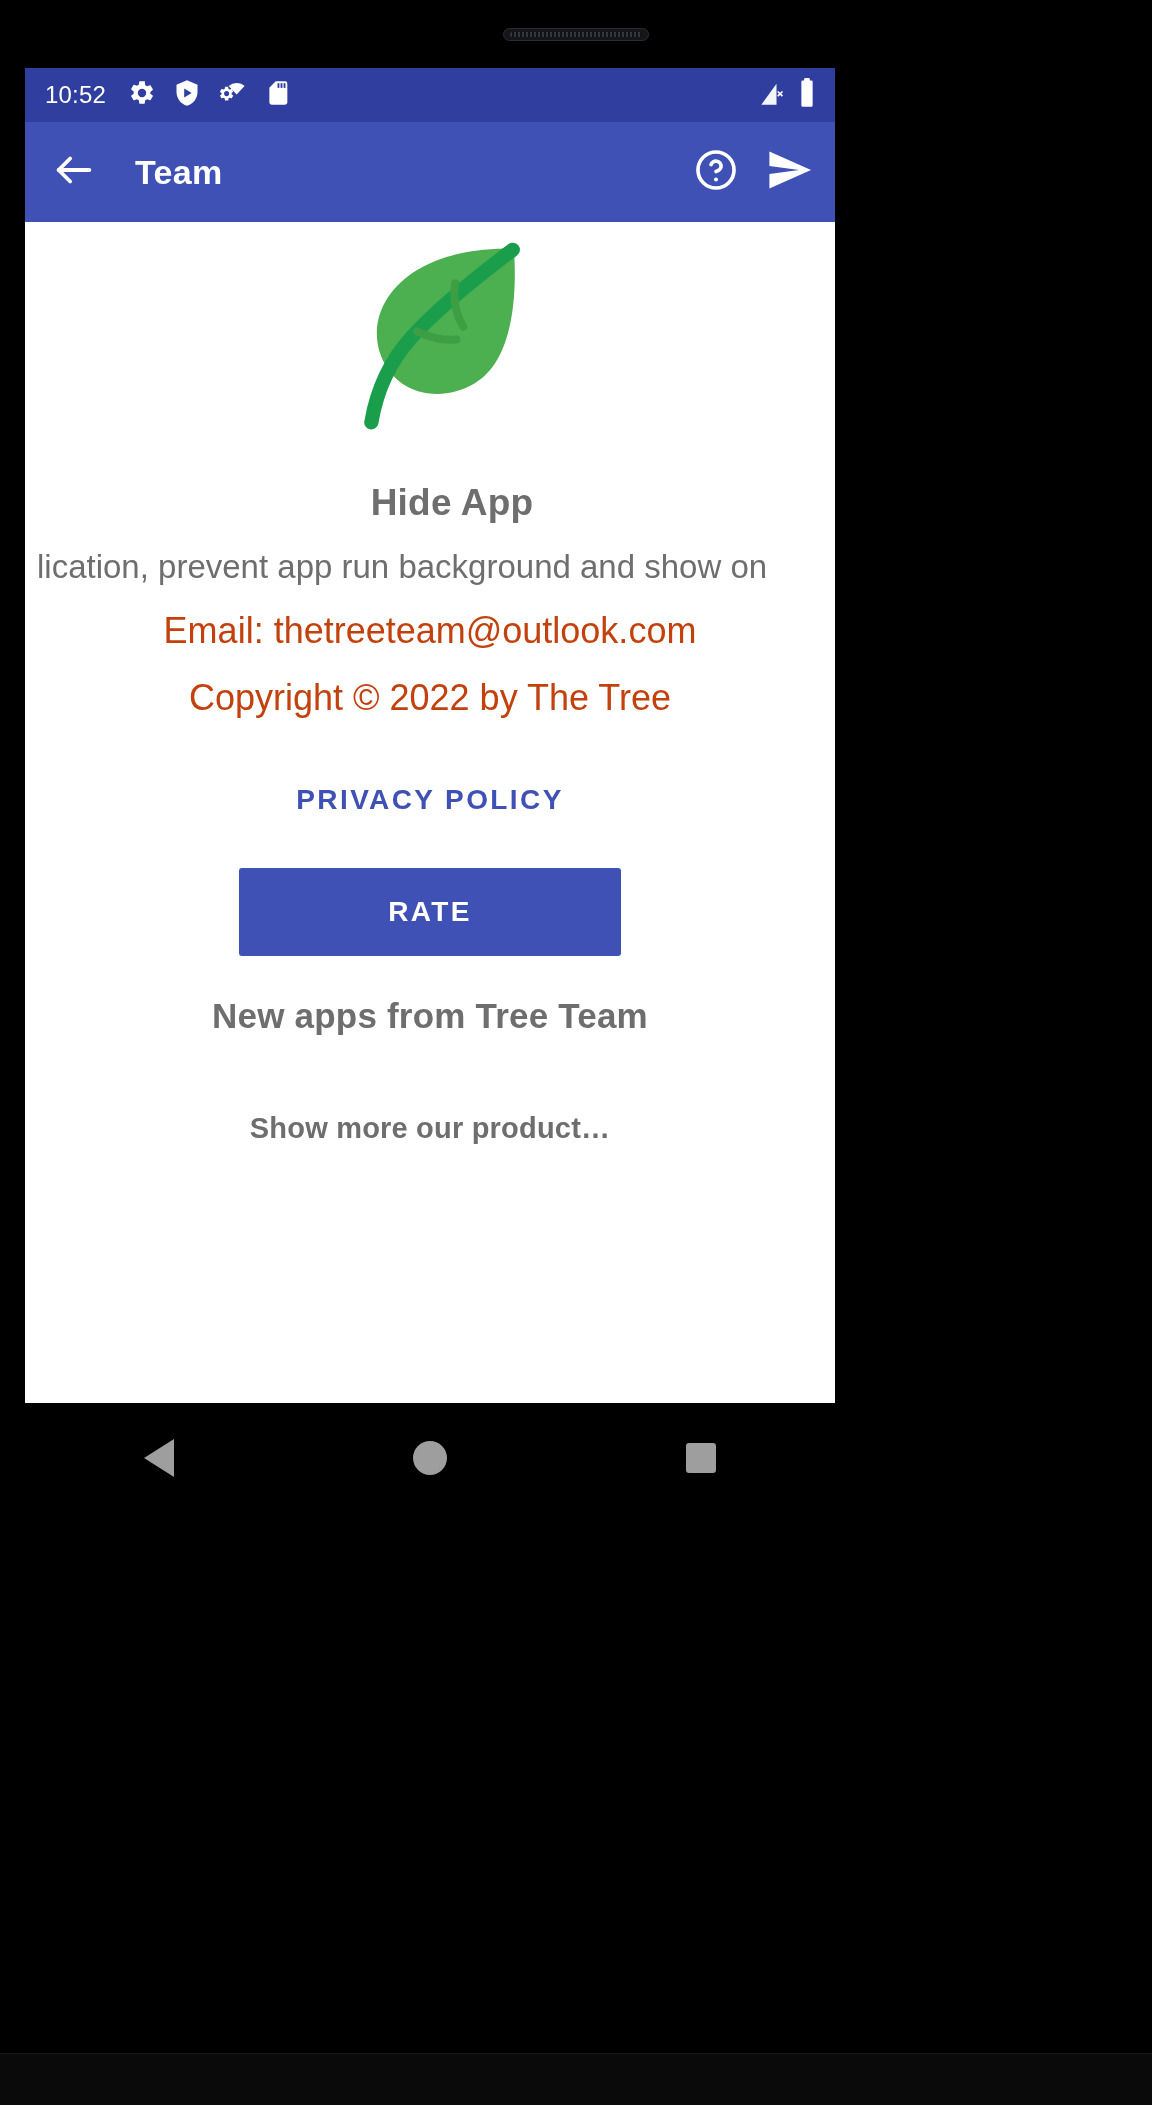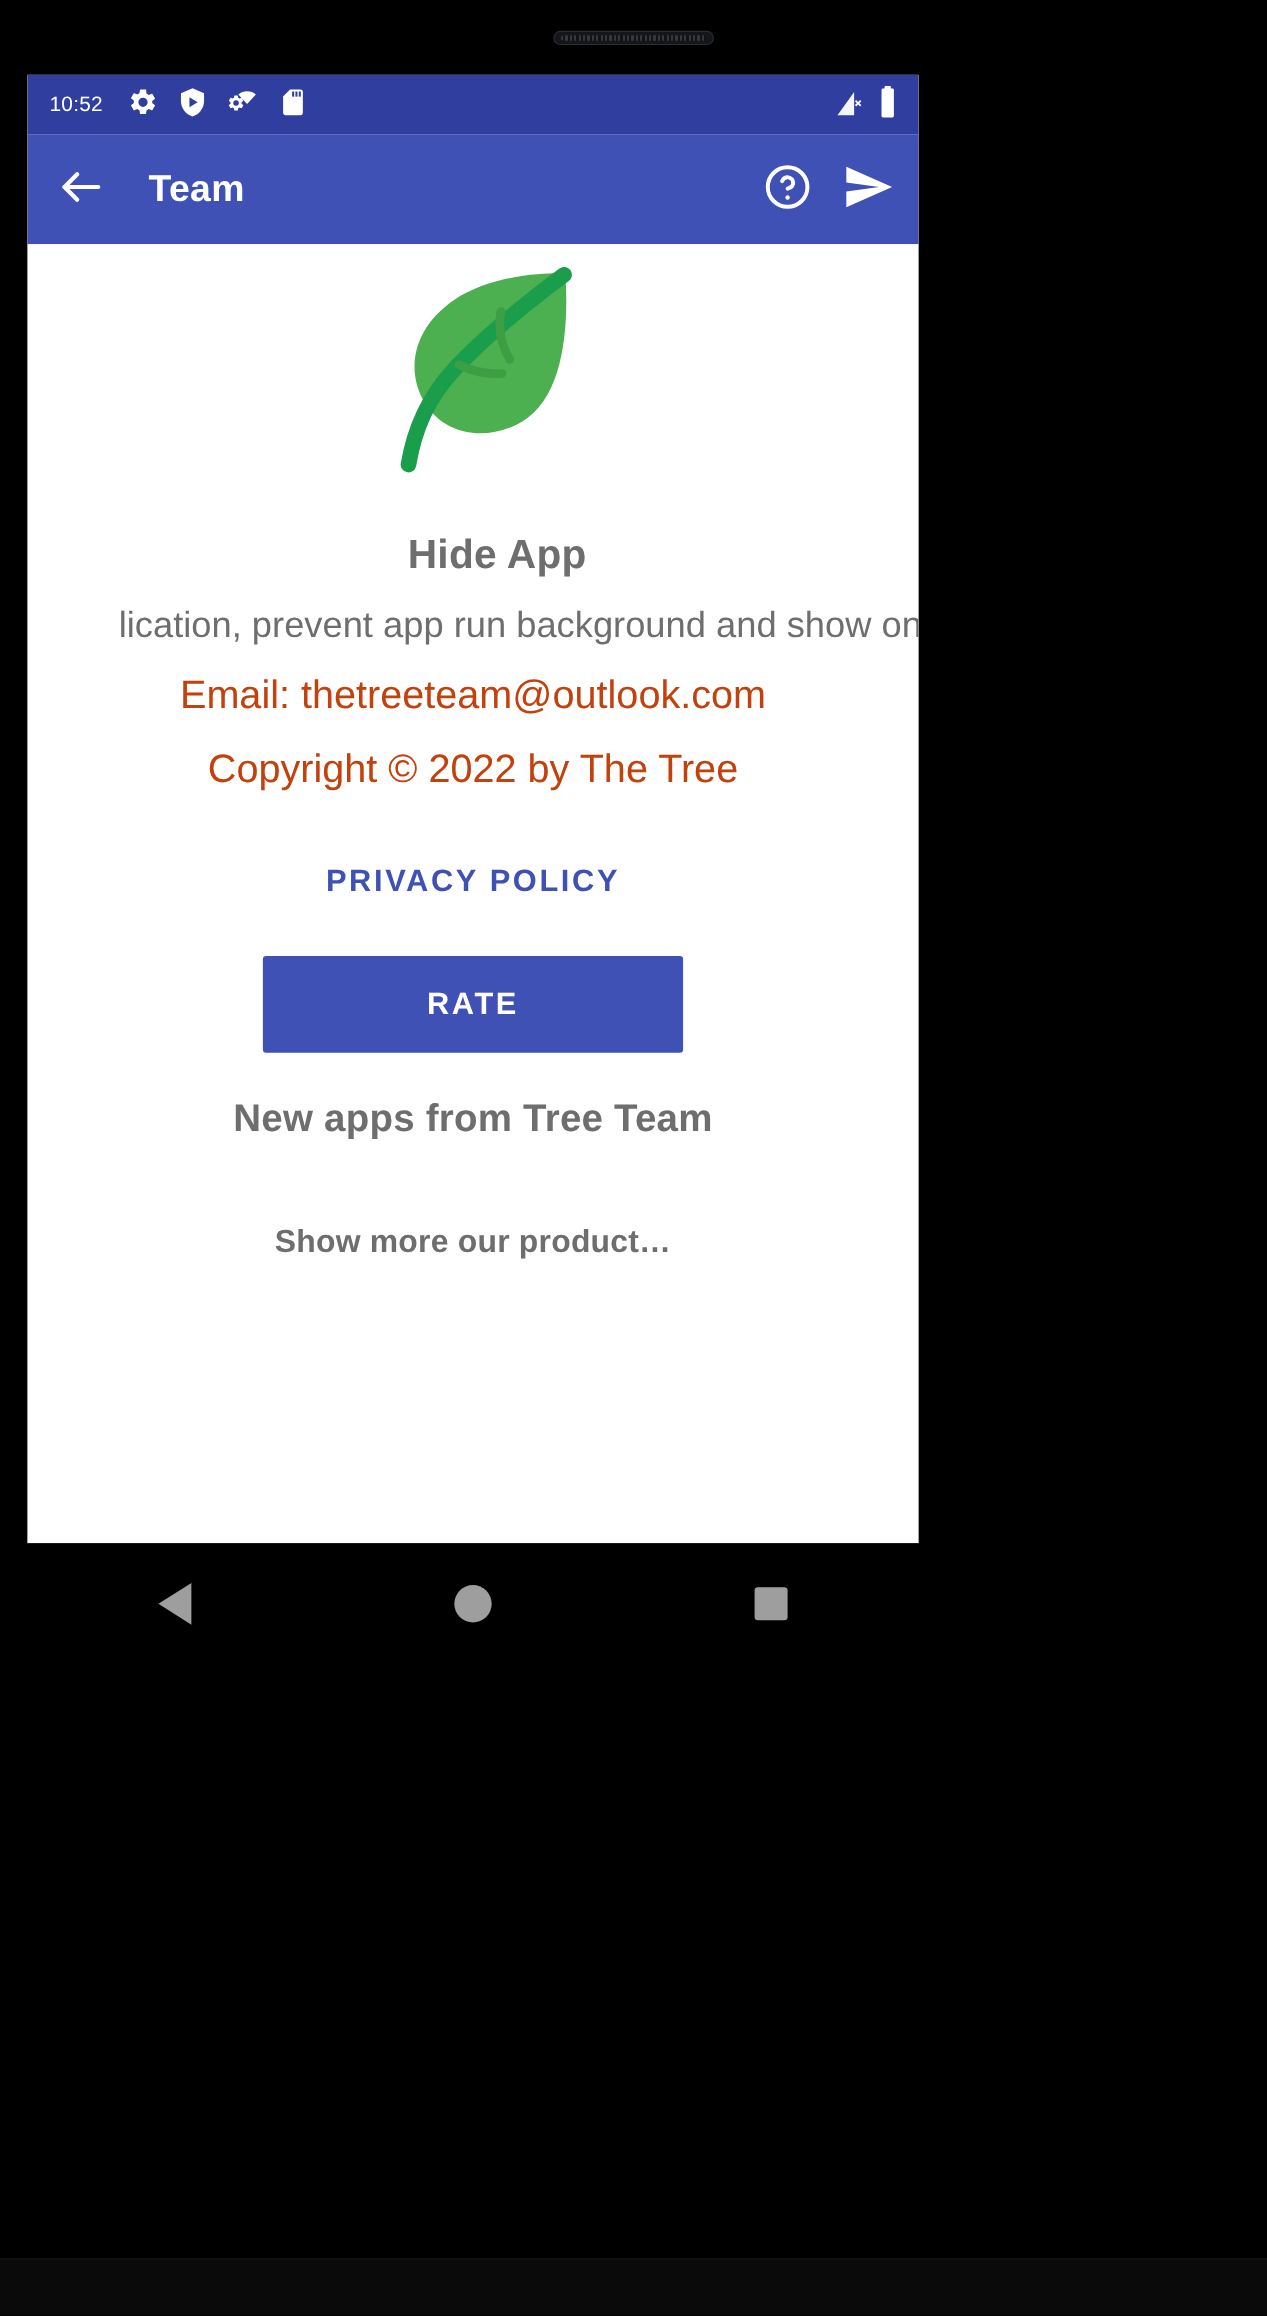--- a/index.html
+++ b/index.html
@@ -64,21 +64,21 @@
   #status-bar {
     position: relative;
     height: 54px;
     background: #303F9F;
     display: flex;
     align-items: center;
     padding: 0 18px 0 20px;
     color: #ffffff;
   }
   #status-time {
-    font-size: 19px;
+    font-size: 24px;
     font-weight: 400;
     letter-spacing: .2px;
     line-height: 1;
     margin-right: 22px;
   }
   .status-left-icons {
     display: flex;
     align-items: center;
     gap: 17px;
   }
@@ -139,27 +139,26 @@
     color: #c2410c;
     margin-top: 22px;
     line-height: 1.25;
     white-space: nowrap;
   }
   
   #app-description {
     width: 894px;
     margin-left: 0;
     overflow: visible;
-    text-align: center;
     font-size: 33px;
     color: #6e6e6e;
     margin-top: 24px;
     white-space: nowrap;
     position: relative;
-    left: 1px;
+    left: 12px;
   }
   #app-description-inner {
     display: inline-block;
     transform: translateX(0);
   }
 
   #privacy-policy {
     display: block;
     text-align: center;
     margin-top: 64px;

